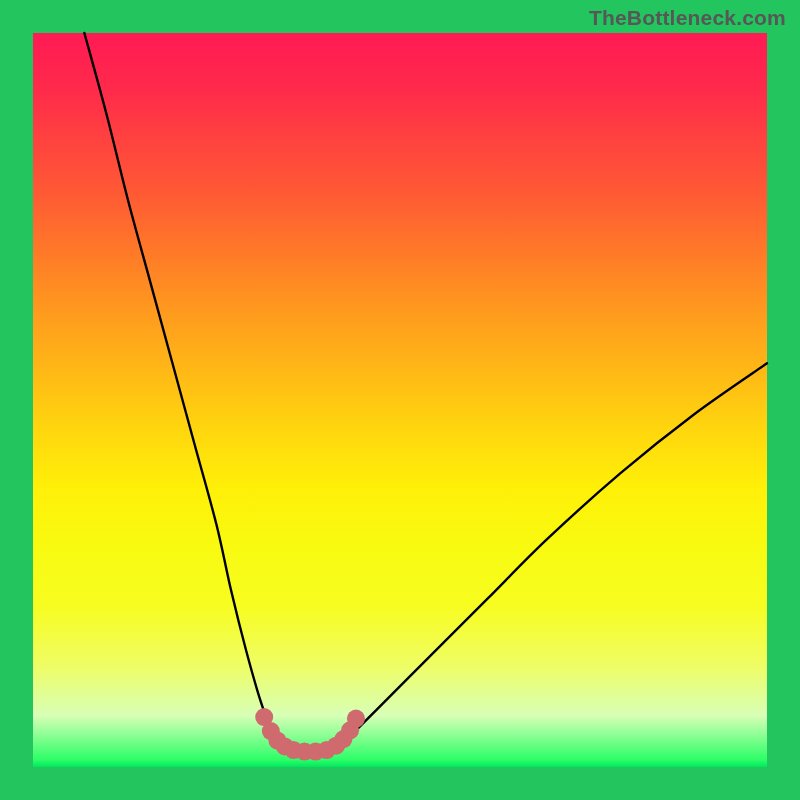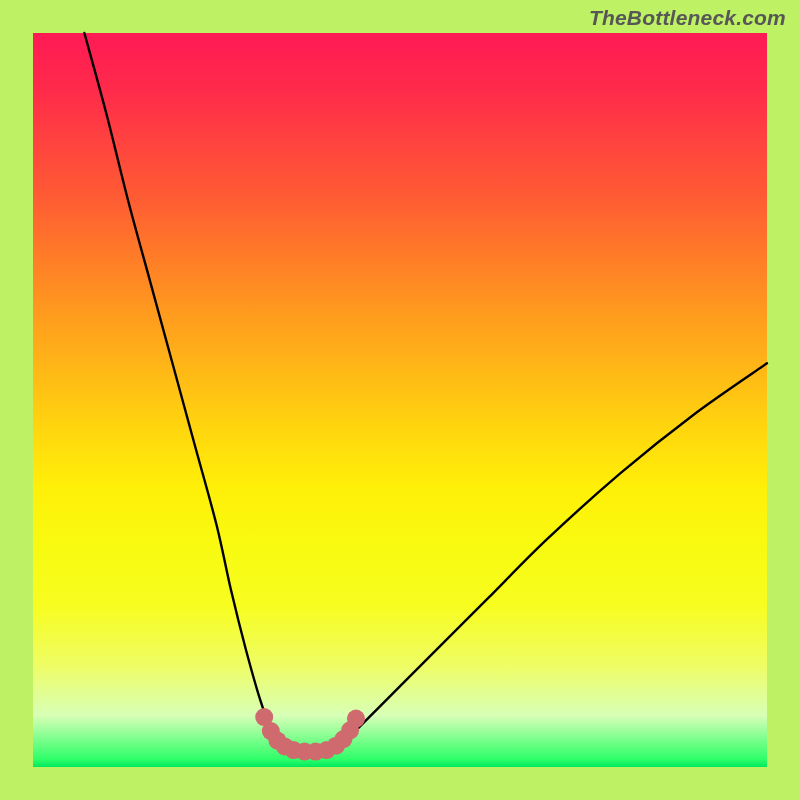--- a/index.html
+++ b/index.html
@@ -9,22 +9,21 @@
     height: 800px;
     background: #000;
     overflow: hidden;
   }
   .frame {
     position: absolute;
     left: 0;
     top: 0;
     width: 800px;
     height: 800px;
-    background: #bef264;
-    font-style: italic;
+    background: #22c55e;
   }
   .plot-area {
     position: absolute;
     left: 33px;
     top: 33px;
     width: 734px;
     height: 734px;
     background: linear-gradient(to bottom,
       #ff1a54 0%,
       #ff2b4a 8%,

